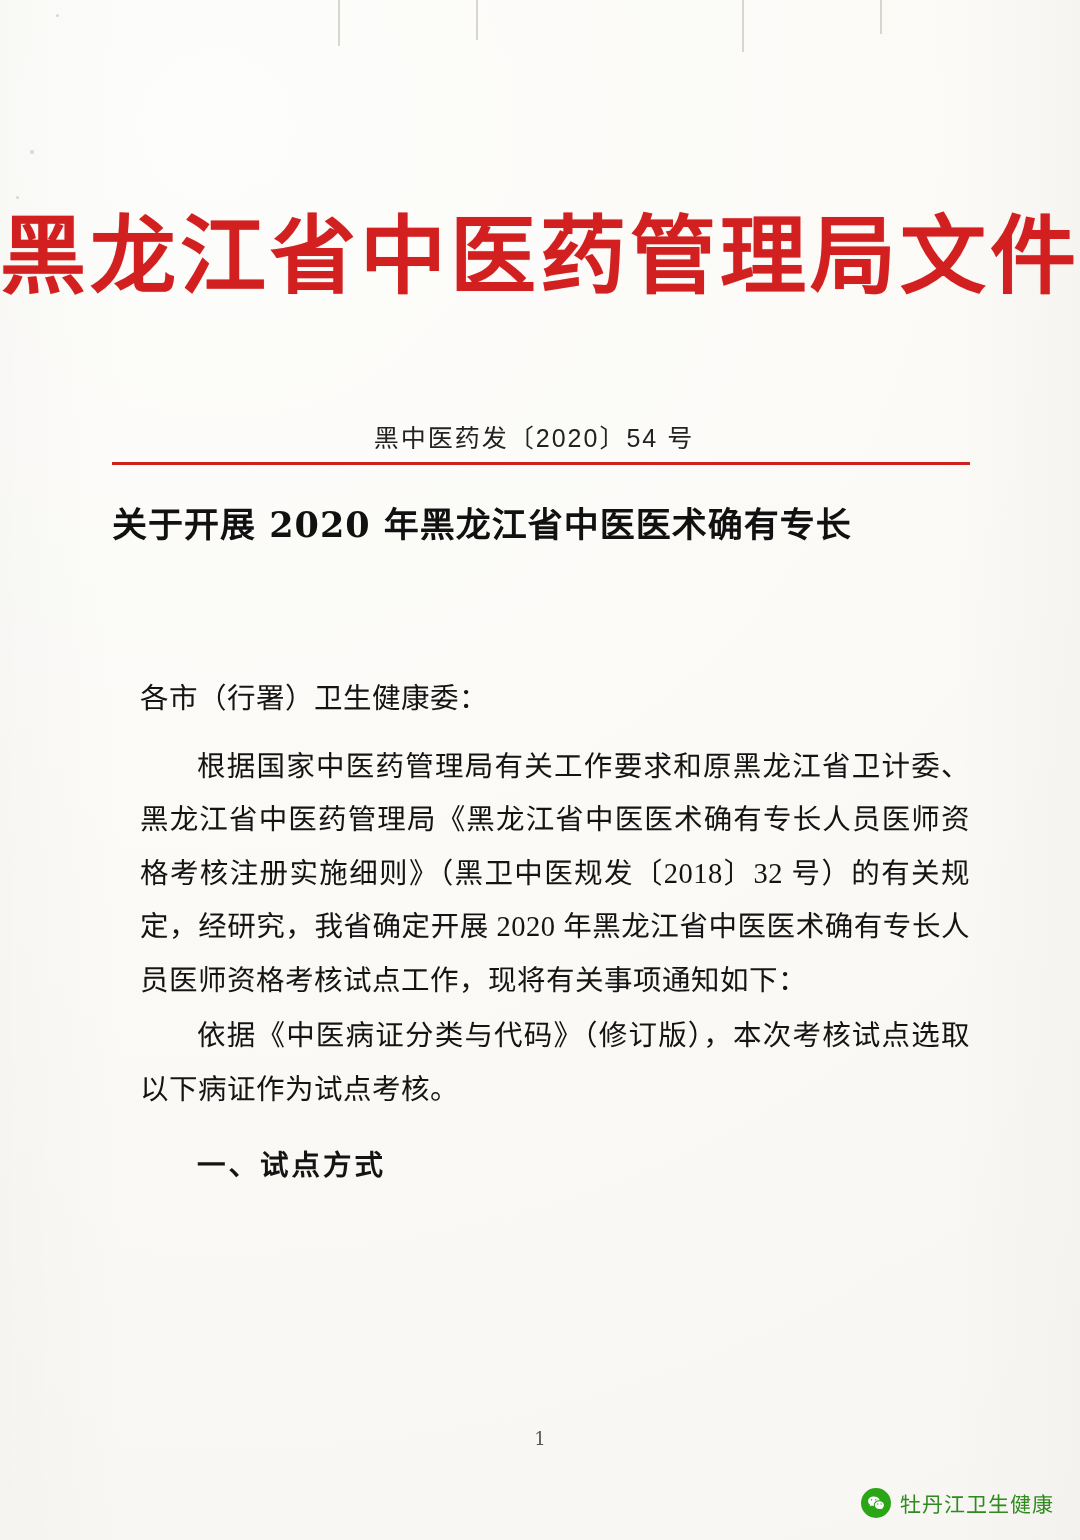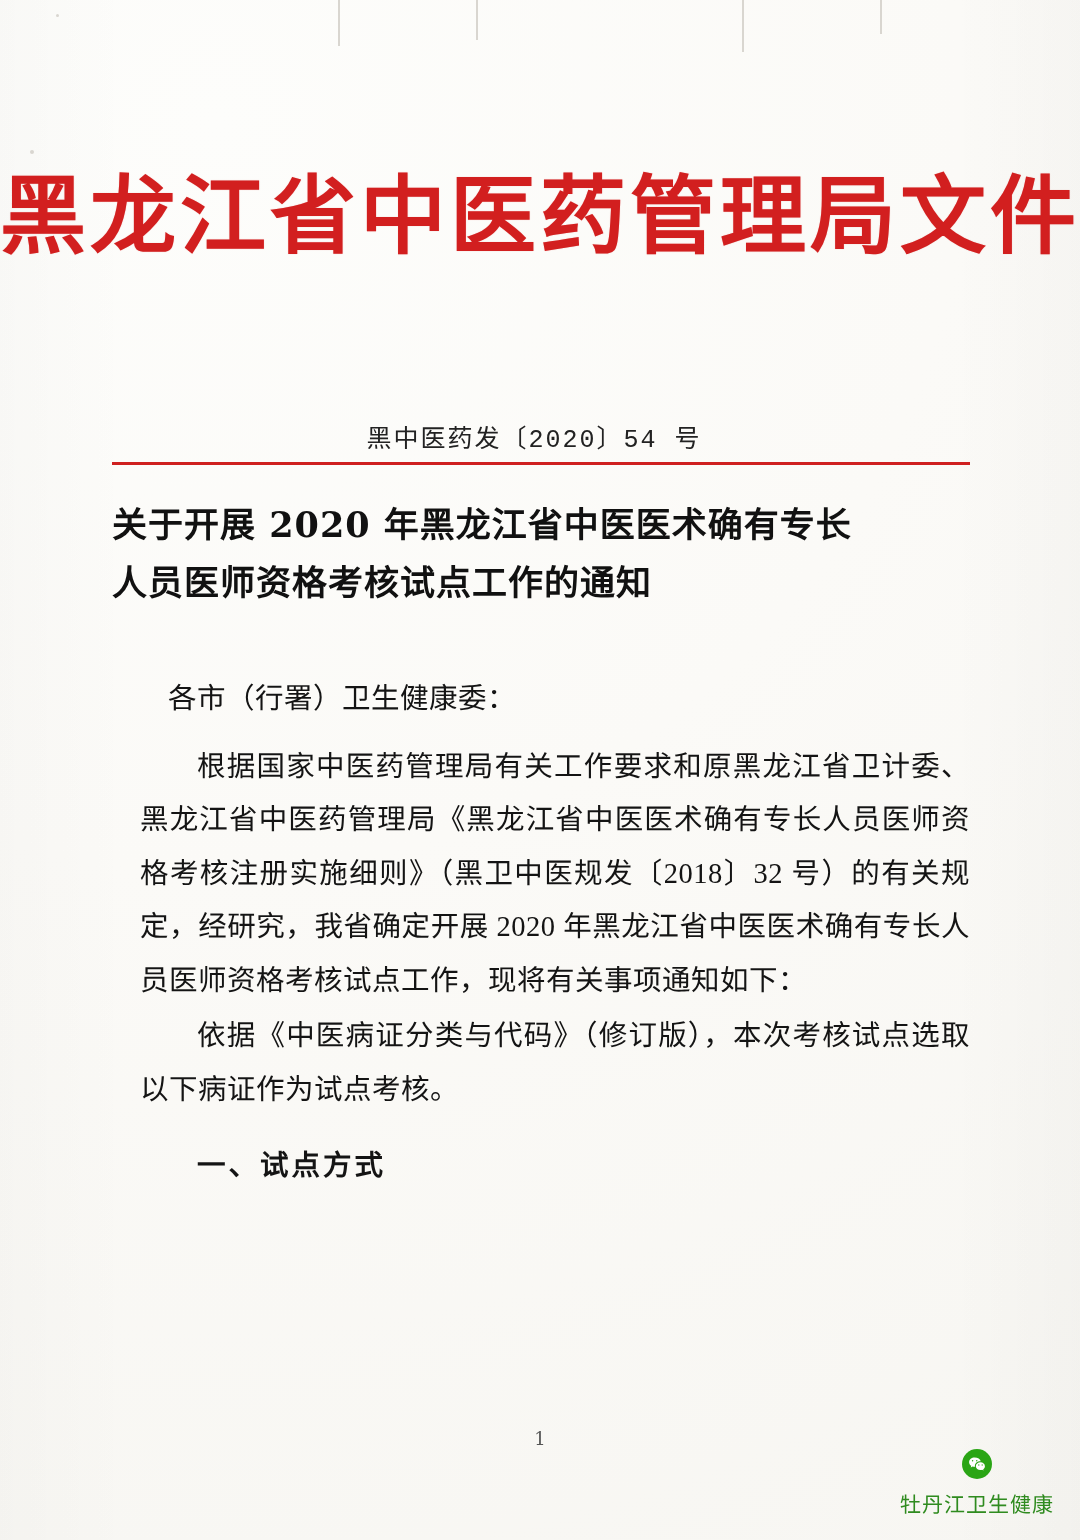--- a/index.html
+++ b/index.html
@@ -62,33 +62,34 @@
   }
   .masthead-title {
     font-family: "DejaVu Serif", "Liberation Serif", serif;
     font-weight: 700;
     font-size: 86px;
     line-height: 1.12;
     letter-spacing: 4px;
     color: #d21f1f;
     text-shadow: 0 0 1px rgba(210,31,31,0.35);
     white-space: nowrap;
+    margin-top: 40px;
   }
 
   
   .docnum {
     position: absolute;
     top: 418px;
     left: 0;
     width: 1068px;
     text-align: center;
     font-size: 25px;
     letter-spacing: 2px;
     color: #222;
-    font-family: Liberation Mono, monospace;
+    font-family: Liberation Sans, sans-serif;
   }
 
   .red-rule {
     position: absolute;
     top: 462px;
     left: 112px;
     width: 858px;
     height: 3px;
     background: #cf2020;
   }
@@ -116,21 +117,21 @@
   }
   .p {
     font-size: 28.5px;
     line-height: 1.88;
     letter-spacing: 0.5px;
     color: #141414;
     text-align: justify;
     margin: 0 0 2px 0;
   }
   .p.indent { text-indent: 2em; font-family: Liberation Serif, serif; }
-  .p.salute { margin-bottom: 14px; margin-left: 28px; }
+  .p.salute { margin-bottom: 14px; }
   .p.heading {
     font-weight: 700;
     text-indent: 2em;
     margin: 22px 0 10px 0;
     letter-spacing: 3px;
   }
 
   
   .page-number {
     position: absolute;
@@ -141,23 +142,22 @@
     font-size: 18px;
     color: #555;
   }
 
   
   .wechat-badge {
     position: absolute;
     right: 26px;
     bottom: 22px;
     display: flex;
-    align-items: center;
+    align-items: flex-start;
     gap: 9px;
-    flex-direction: column;
   }
   .wechat-icon {
     width: 30px;
     height: 30px;
     border-radius: 50%;
     background: #2aa515;
     display: flex;
     align-items: center;
     justify-content: center;
   }
@@ -190,21 +190,20 @@
   <div class="masthead">
     <div class="masthead-title">黑龙江省中医药管理局文件</div>
   </div>
 
   <div class="docnum">黑中医药发〔2020〕54 号</div>
 
   <div class="red-rule"></div>
 
   <div class="doc-title">
     <span class="l1">关于开展 2020 年黑龙江省中医医术确有专长</span>
-    <span class="l2">人员医师资格考核试点工作的通知</span>
   </div>
 
   <div class="body-wrap">
 
     <p class="p salute">各市（行署）卫生健康委：</p>
 
     <p class="p indent">根据国家中医药管理局有关工作要求和原黑龙江省卫计委、黑龙江省中医药管理局《黑龙江省中医医术确有专长人员医师资格考核注册实施细则》（黑卫中医规发〔2018〕32 号）的有关规定，经研究，我省确定开展 2020 年黑龙江省中医医术确有专长人员医师资格考核试点工作，现将有关事项通知如下：</p>
 
     <p class="p indent">依据《中医病证分类与代码》（修订版），本次考核试点选取以下病证作为试点考核。</p>
 

